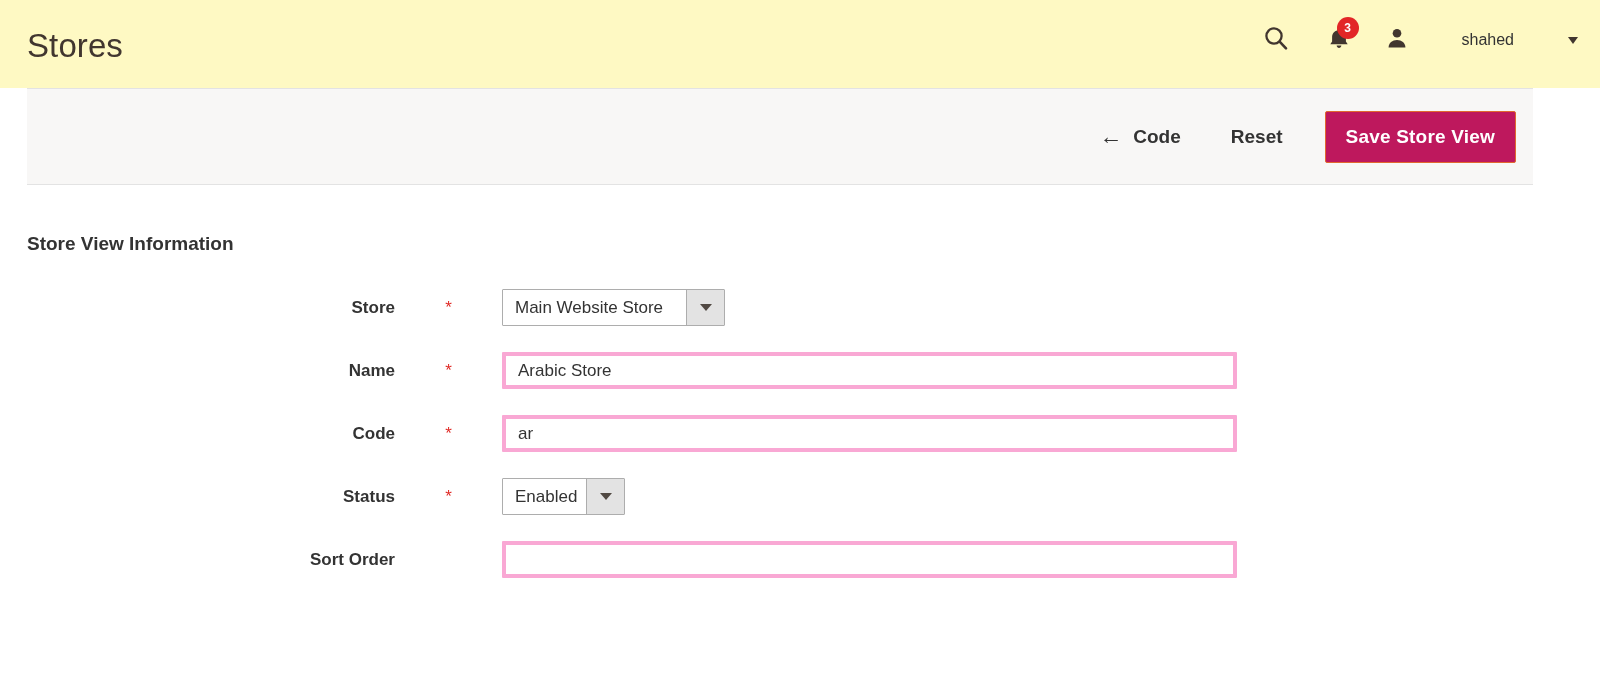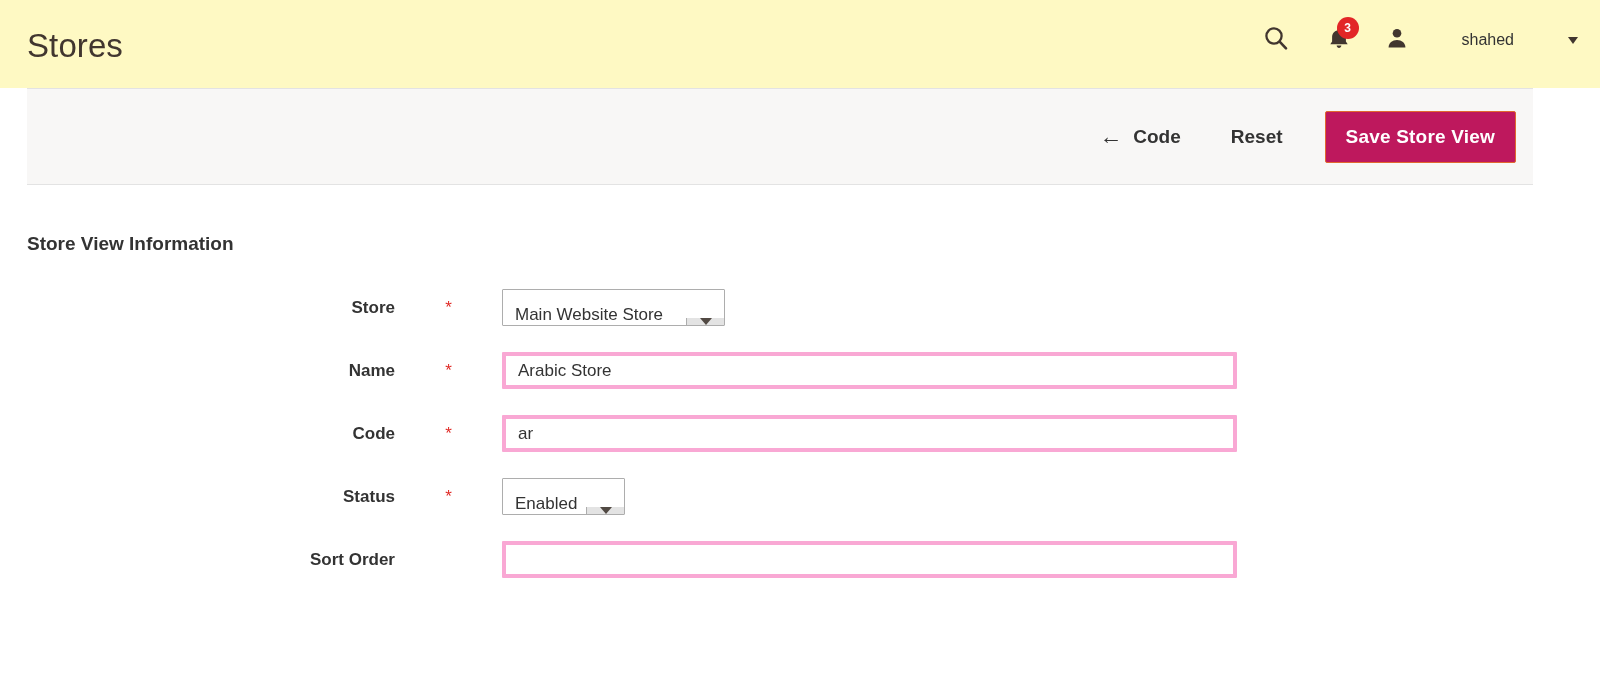--- a/index.html
+++ b/index.html
@@ -214,21 +214,20 @@
   }
 
   .select-shell {
     display: flex;
     height: 37px;
     border: 1px solid #adadad;
     border-radius: 1px;
     background: #ffffff;
     overflow: hidden;
     cursor: pointer;
-    align-items: flex-end;
   }
   .select-shell .select-value {
     display: flex;
     align-items: center;
     font-size: 17px;
     color: #333333;
     padding: 0 12px;
     background: #ffffff;
     white-space: nowrap;
   }

